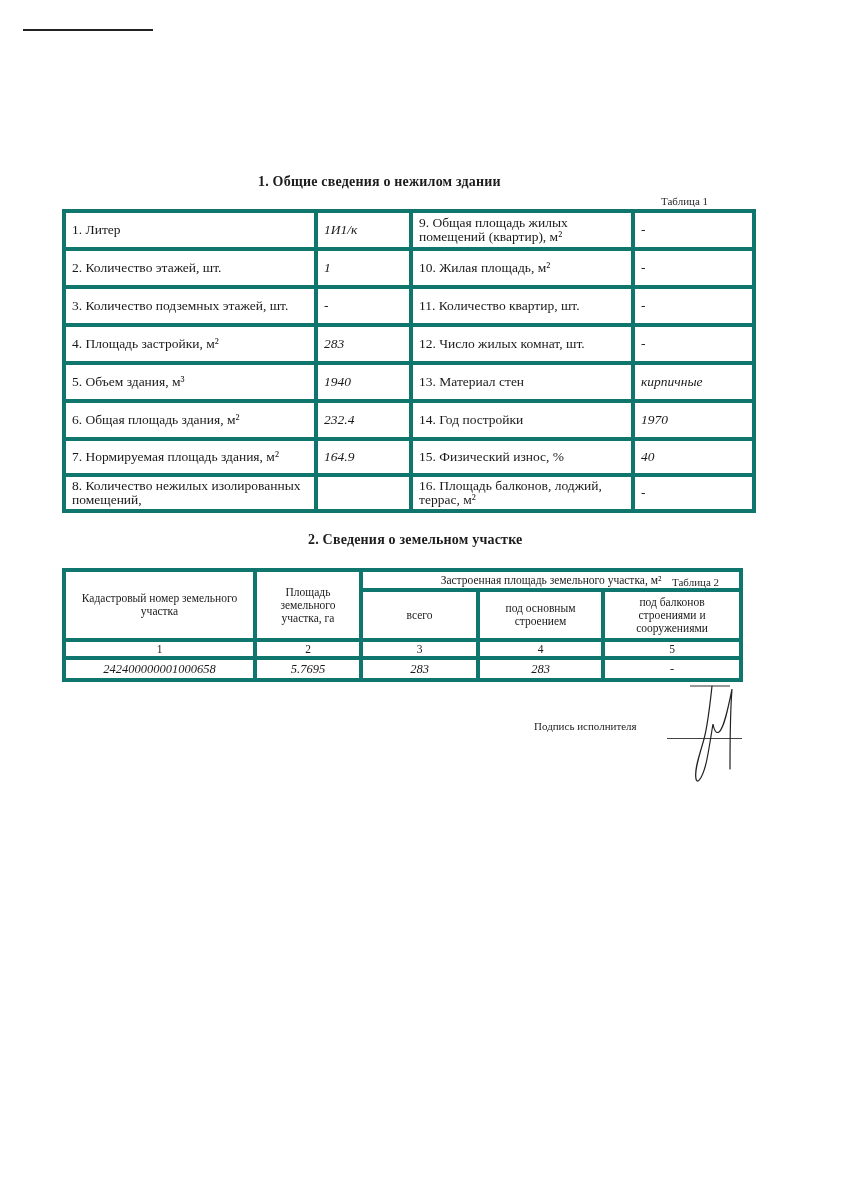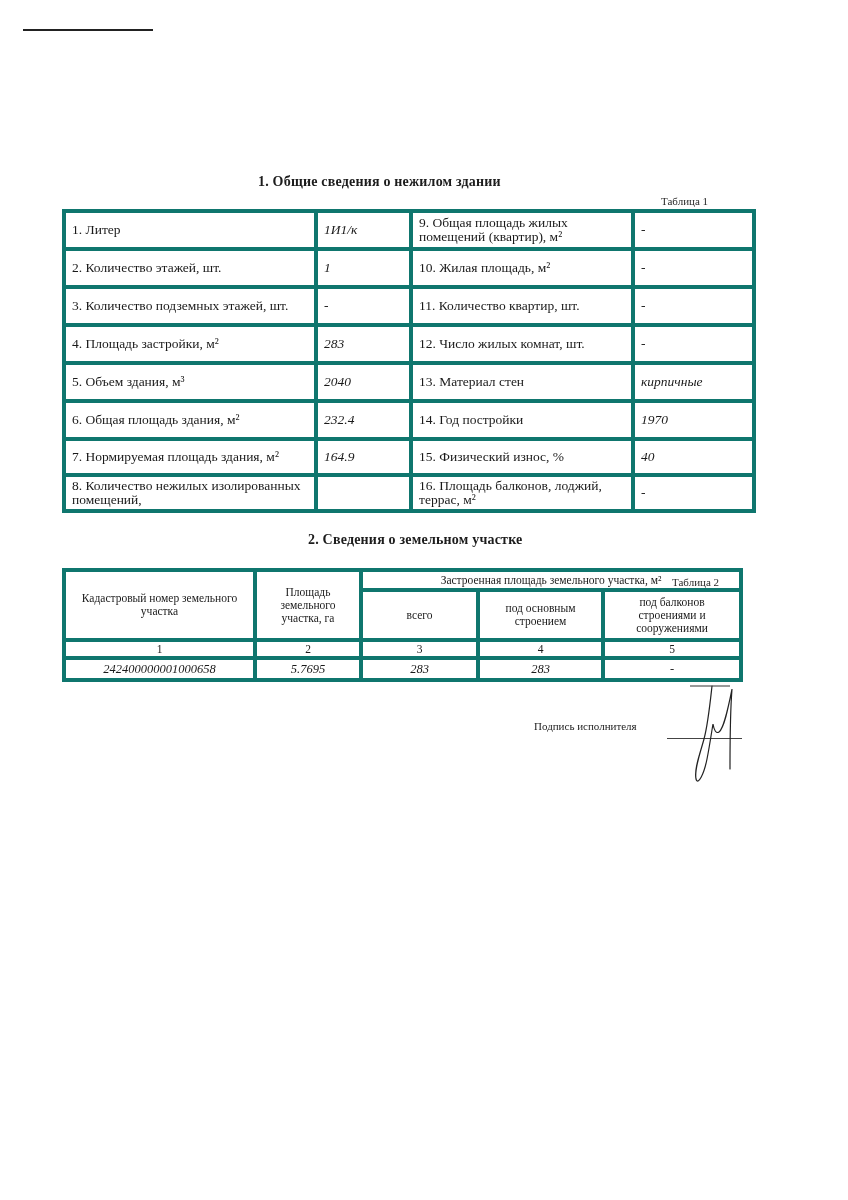--- a/index.html
+++ b/index.html
@@ -148,21 +148,21 @@
       <td class="val">-</td>
     </tr>
     <tr class="r4">
       <td class="lbl">4. Площадь застройки, м²</td>
       <td class="val">283</td>
       <td class="lbl">12. Число жилых комнат, шт.</td>
       <td class="val">-</td>
     </tr>
     <tr class="r5">
       <td class="lbl">5. Объем здания, м³</td>
-      <td class="val">2040</td>
+      <td class="val">1940</td>
       <td class="lbl">13. Материал стен</td>
       <td class="val">кирпичные</td>
     </tr>
     <tr class="r6">
       <td class="lbl">6. Общая площадь здания, м²</td>
       <td class="val">232.4</td>
       <td class="lbl">14. Год постройки</td>
       <td class="val">1970</td>
     </tr>
     <tr class="r7">

